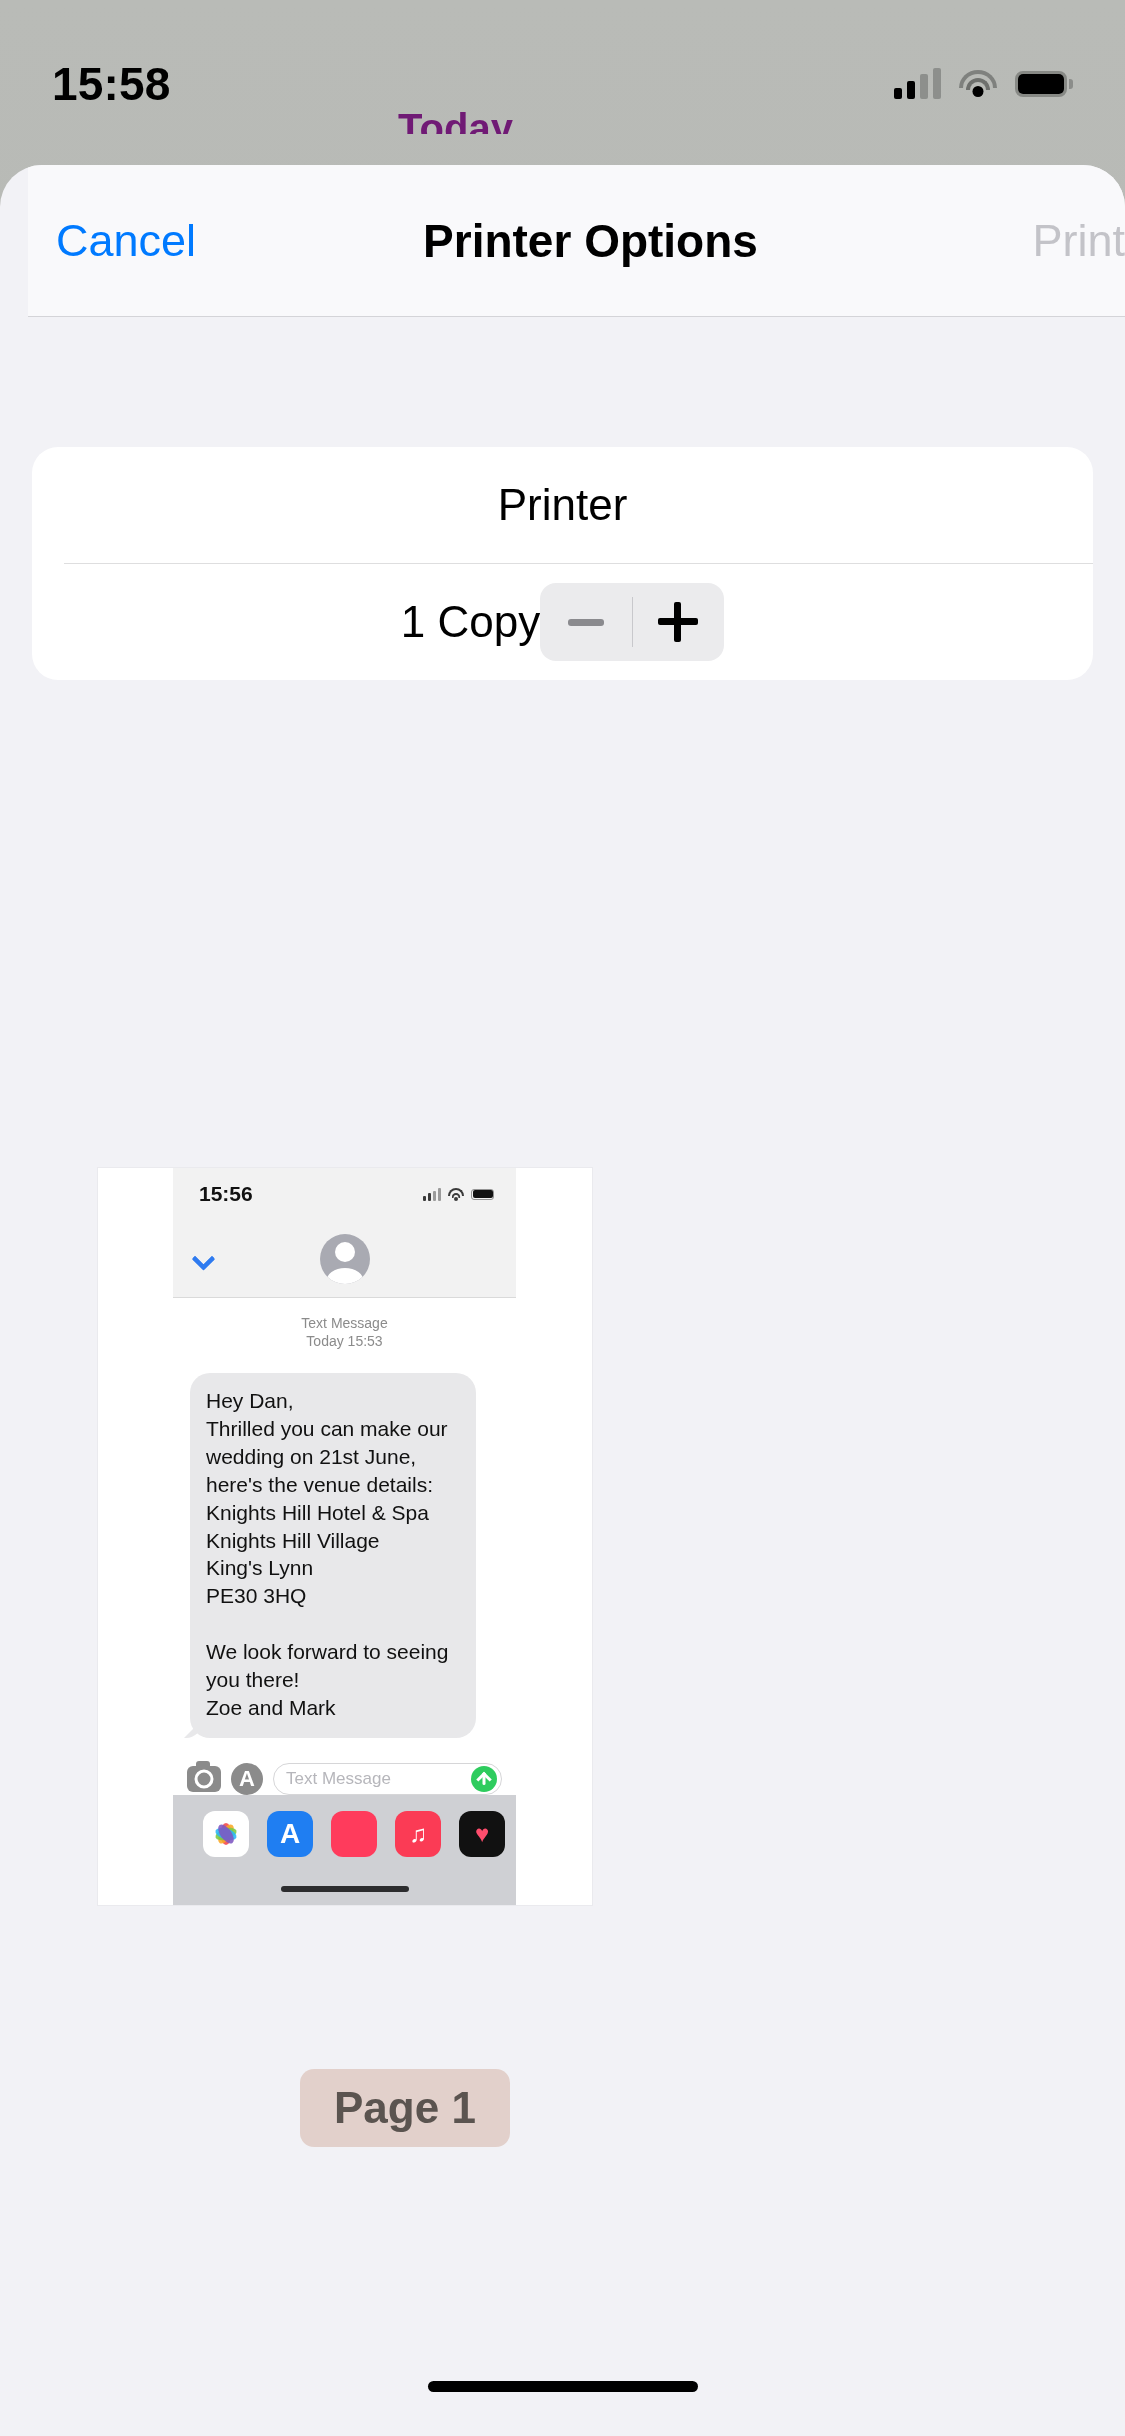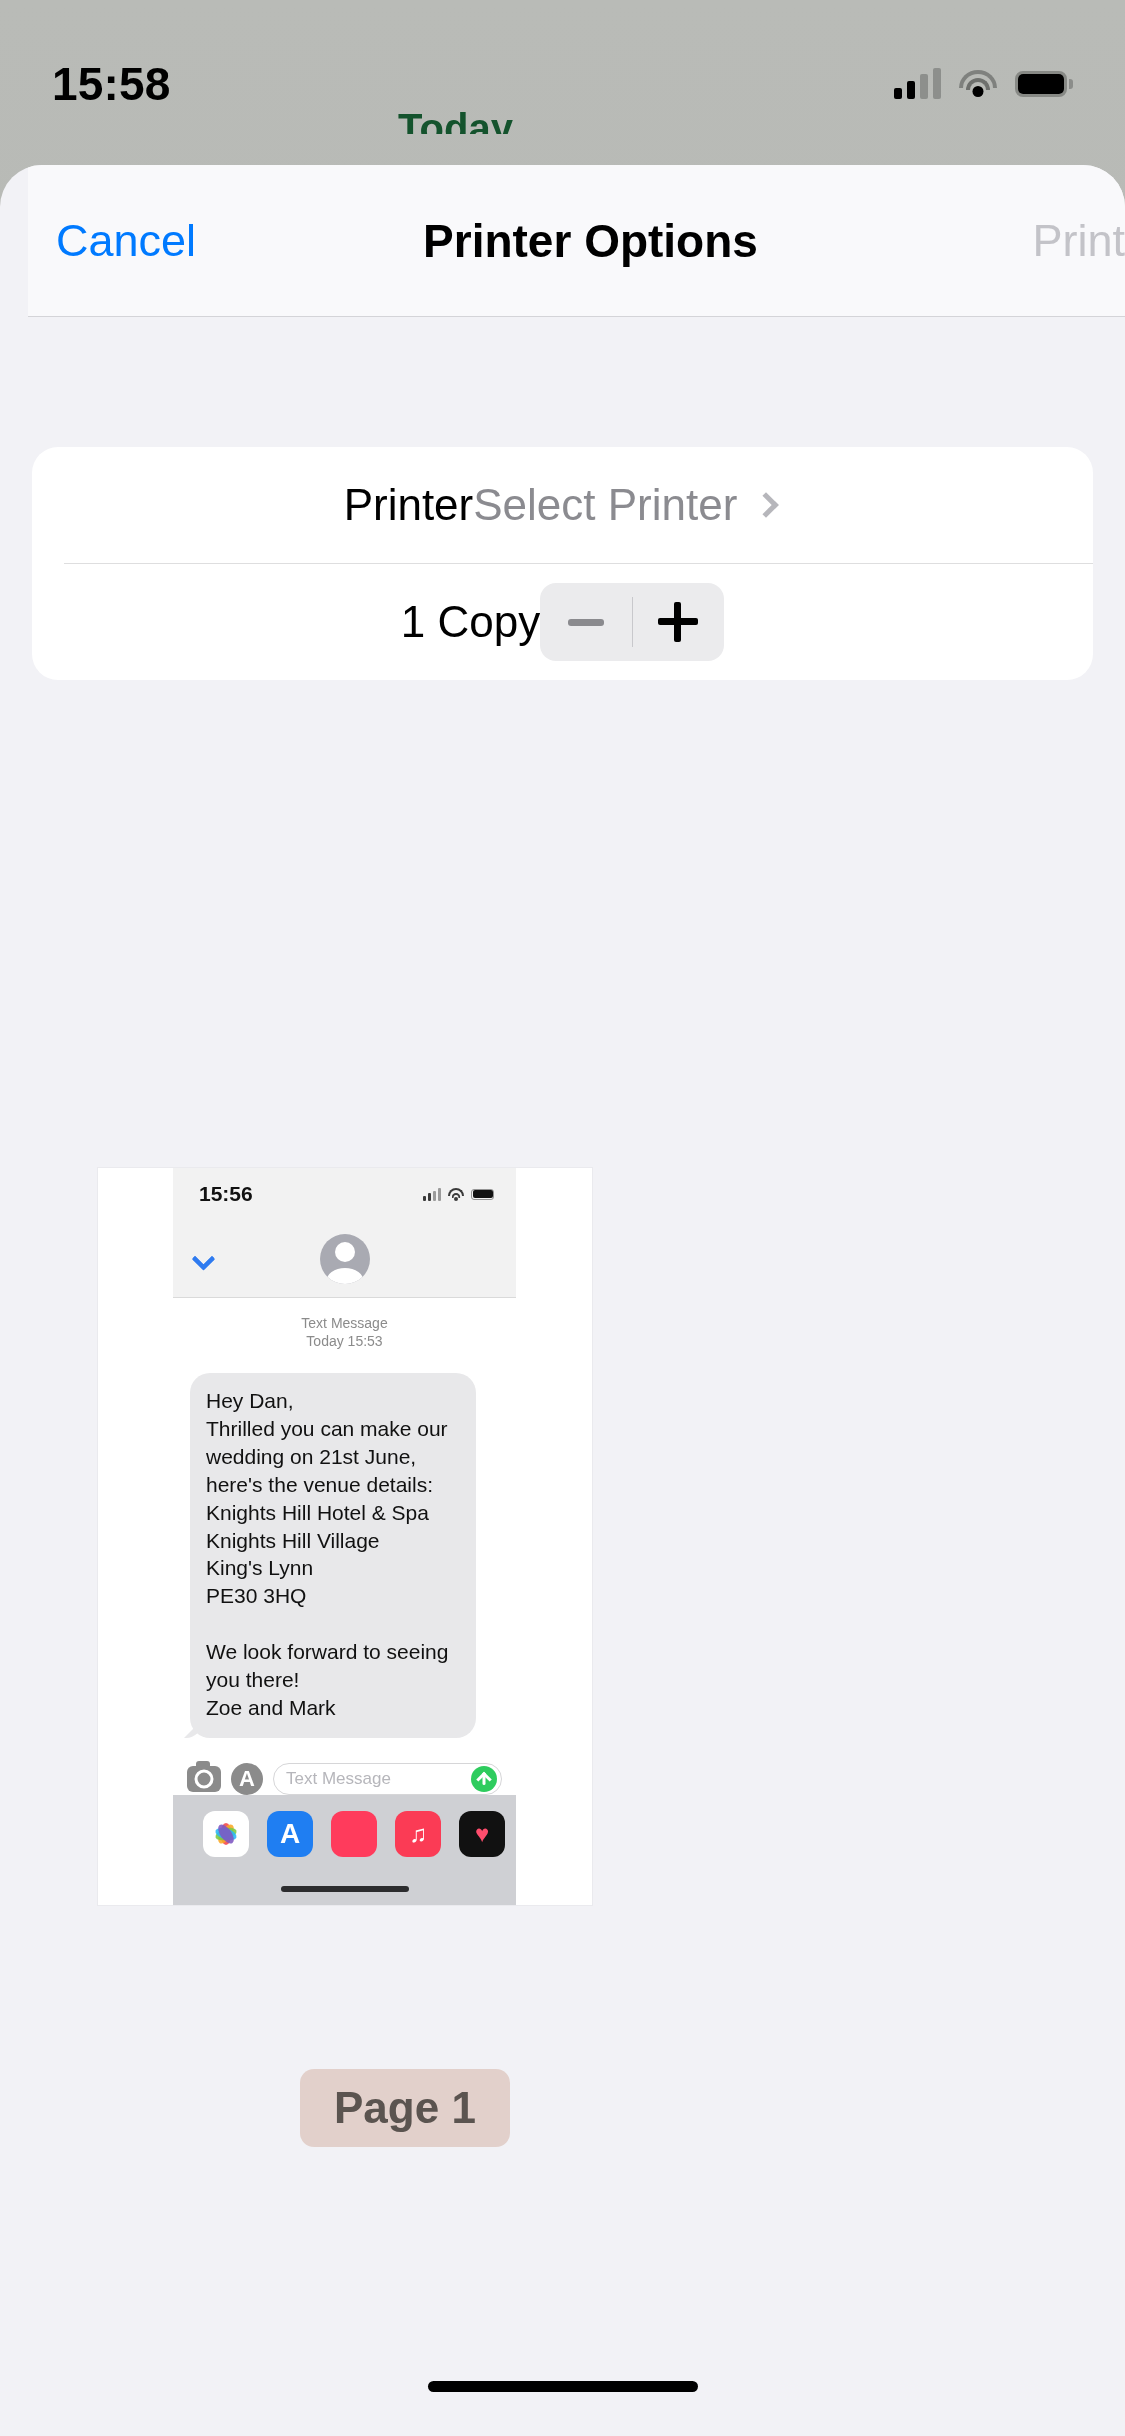--- a/index.html
+++ b/index.html
@@ -56,21 +56,21 @@
     background:#000; border-radius:5px;
   }
   .battery .cap {
     position:absolute; right:-6px; top:8px; width:4px; height:10px;
     background:#5e605d; opacity:.5; border-radius:0 3px 3px 0;
   }
 
   
   .host-peek {
     position:absolute; top:106px; left:0; width:911px;
-    text-align:center; font-size:40px; font-weight:600; color:#14532d;
+    text-align:center; font-size:40px; font-weight:600; color:#701a75;
     overflow:hidden; height:28px;
   }
 
   
   .sheet {
     position:absolute; left:0; top:165px; width:1125px; height:2271px;
     background:#f2f2f6;
     border-radius:42px 42px 0 0;
     overflow:hidden;
   }
@@ -326,24 +326,20 @@
   <div class="navbar">
     <div class="nav-cancel">Cancel</div>
     <div class="nav-title">Printer Options</div>
     <div class="nav-print">Print</div>
   </div>
 
   <div class="card">
 
     <div class="row">
       <div class="row-label">Printer</div>
-      <div class="row-value-wrap">
-        <div class="row-value">Select Printer</div>
-        <div class="chev"></div>
-      </div>
     </div>
 
     <div class="row-sep"></div>
 
     <div class="row">
       <div class="row-label">1 Copy</div>
       <div class="stepper">
         <div class="half">
           <div class="minus"></div>
         </div>

